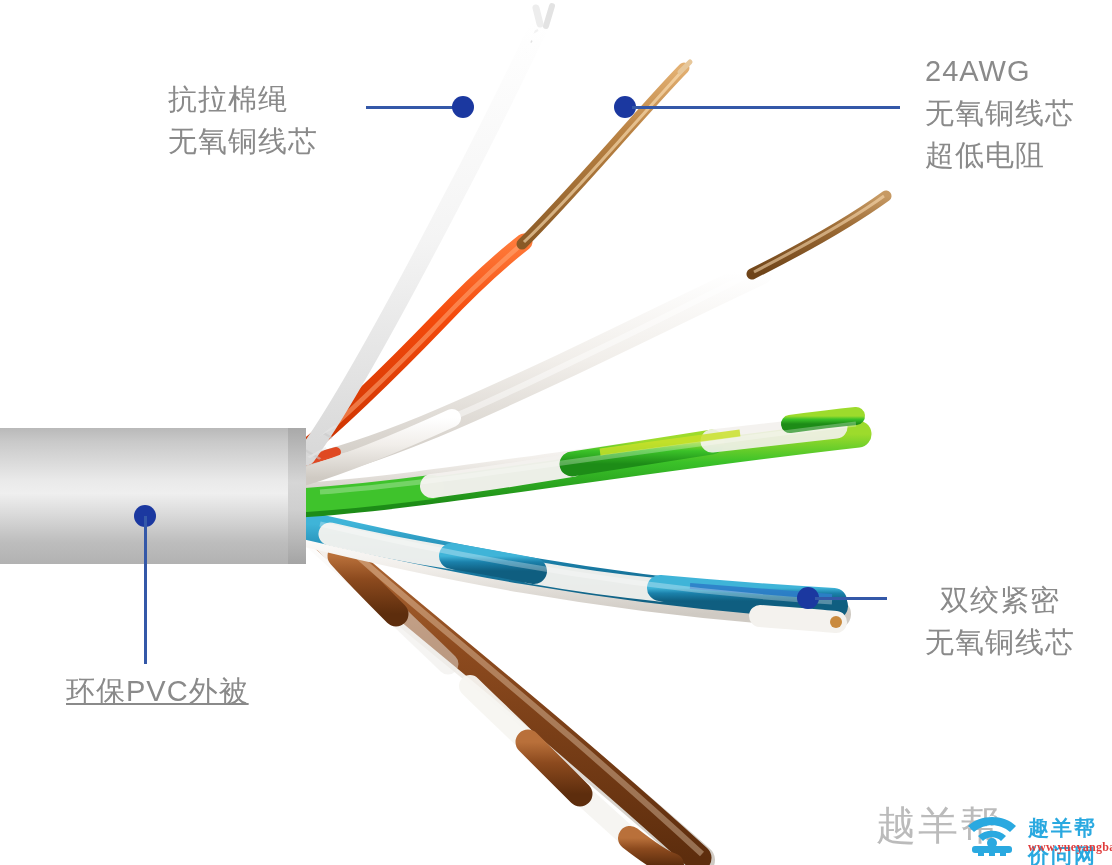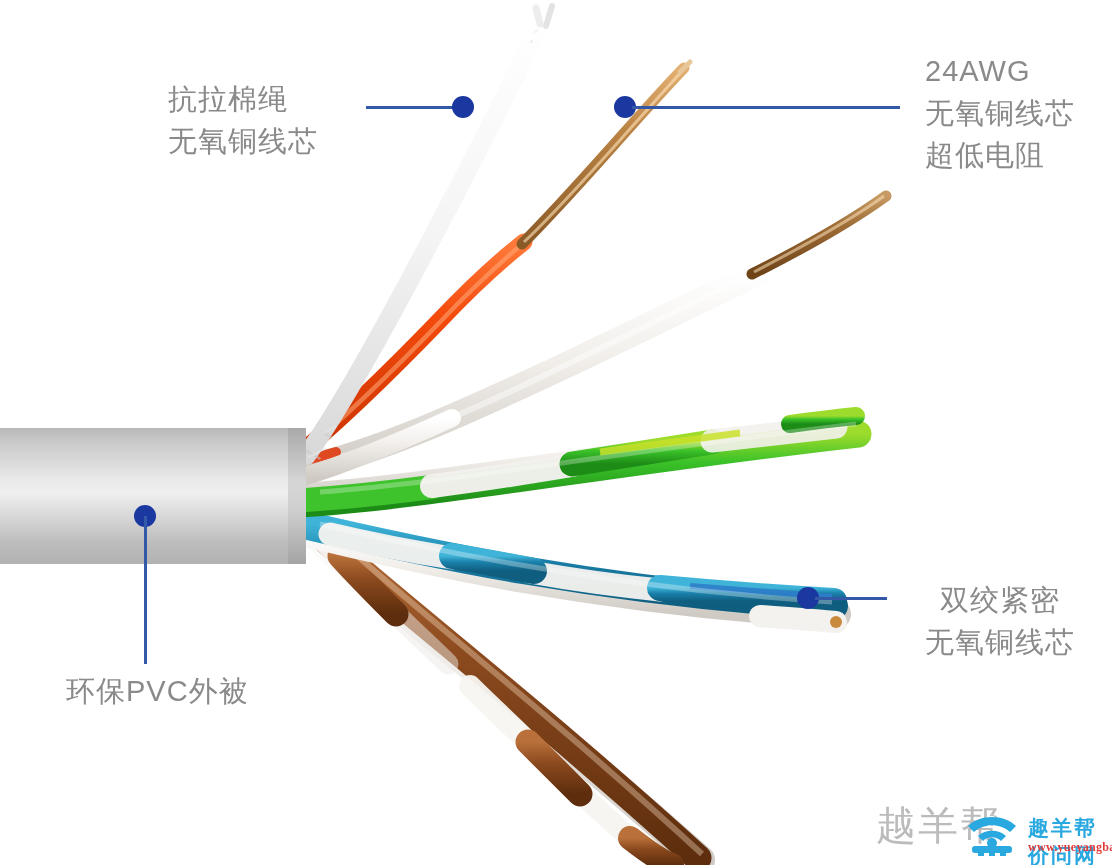--- a/index.html
+++ b/index.html
@@ -5,21 +5,21 @@
   html,body{margin:0;padding:0;background:#fff;}
   body{width:1112px;height:865px;overflow:hidden;font-family:"Liberation Sans","DejaVu Sans",sans-serif;}
   #stage{position:relative;width:1112px;height:865px;background:#ffffff;overflow:hidden;}
 
   
   .anno{position:absolute;color:#8a8a8a;font-size:29px;line-height:1.45;letter-spacing:1px;white-space:nowrap;}
   .anno div{white-space:nowrap;}
   #anno-rope{left:168px;top:78px;text-align:left;}
   #anno-awg{left:925px;top:50px;text-align:left;}
   #anno-pair{left:925px;top:579px;text-align:center;}
-  #anno-pvc{left:66px;top:670px;text-align:left;}
+  #anno-pvc{left:66px;top:670px;text-align:left;text-decoration:underline;}
 
   
   .cl-line{position:absolute;background:#3458a8;}
   .cl-dot{position:absolute;width:22px;height:22px;border-radius:50%;background:#1b38a0;}
 
   
   #jacket{position:absolute;left:-4px;top:428px;width:308px;height:136px;
     background:linear-gradient(to bottom,#b9b9b9 0%,#c9c9c9 10%,#e9e9e9 38%,#efefef 48%,#dcdcdc 62%,#bdbdbd 84%,#b2b2b2 100%);}
   #jacket-cap{position:absolute;left:288px;top:428px;width:18px;height:136px;
     background:linear-gradient(to bottom,#a9a9a9 0%,#d6d6d6 40%,#cfcfcf 60%,#a4a4a4 100%);}

